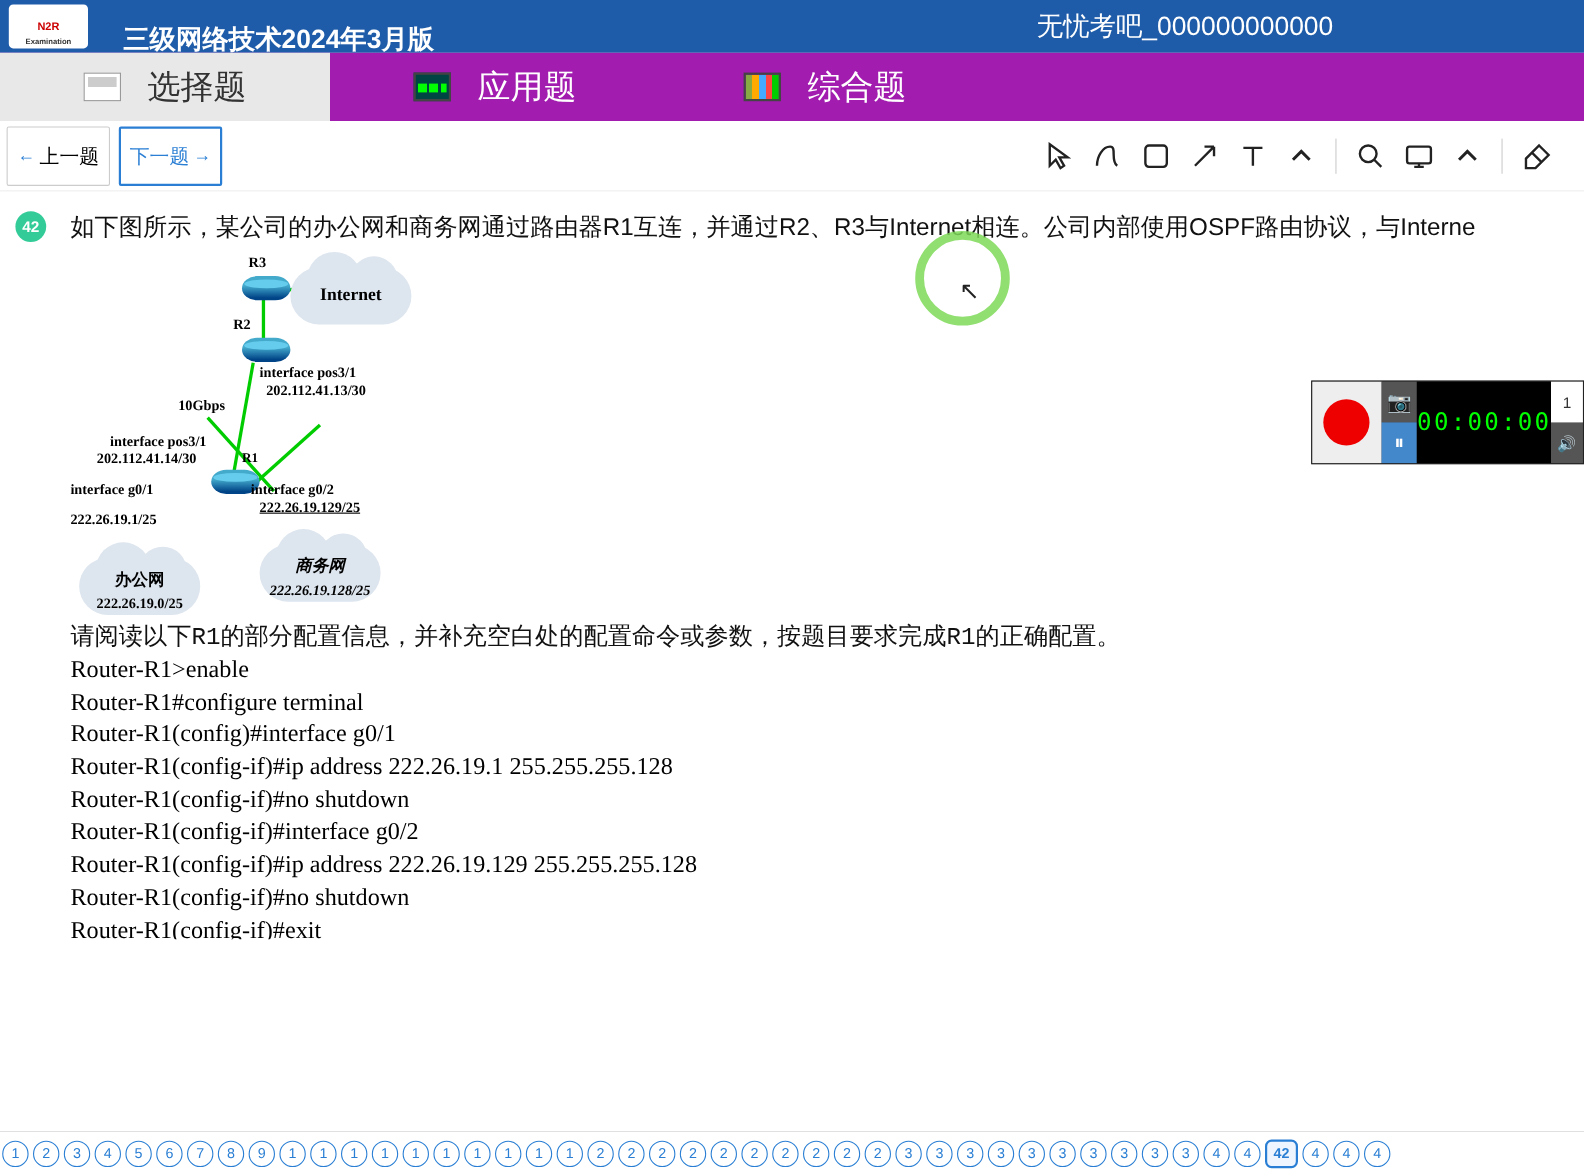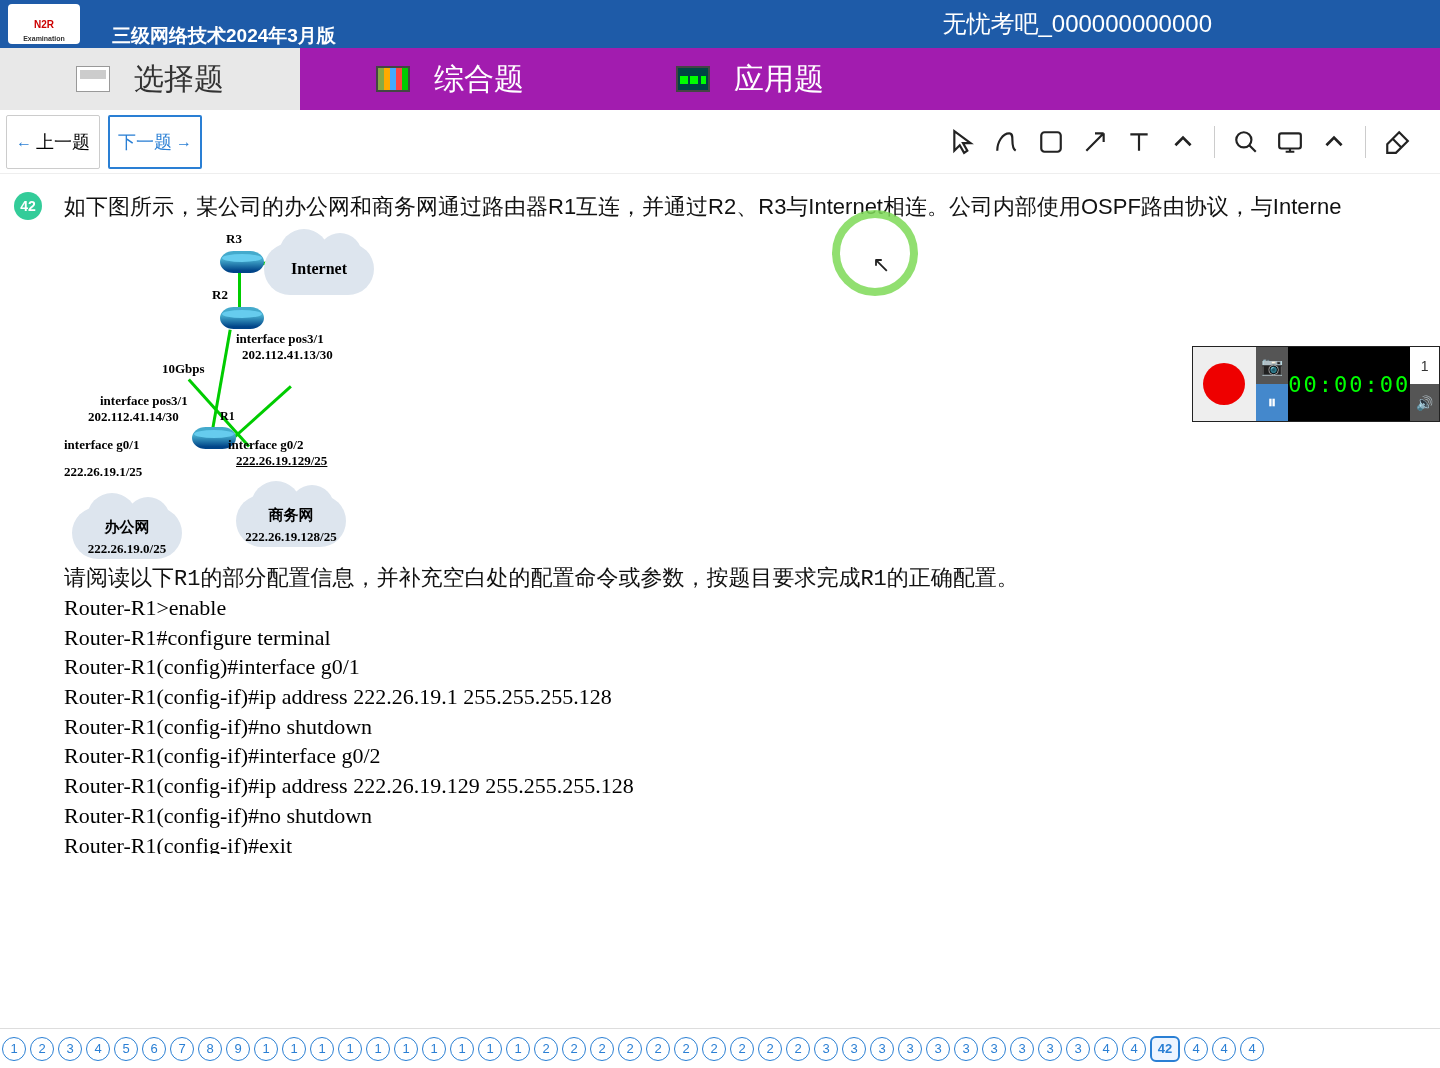--- a/index.html
+++ b/index.html
@@ -1,21 +1,21 @@
 <!DOCTYPE html>
 <html><head>
   <meta charset="utf-8">
   <style>
     * { margin: 0; padding: 0; box-sizing: border-box; }
     body { font-family: "Microsoft YaHei", Arial, sans-serif; width: 1440px; background: #fff; overflow: hidden; }
     
     .top-header { background: #1e5ba8; color: #fff; height: 48px; display: flex; align-items: center; padding: 0 8px; }
     .logo-box { width: 72px; height: 40px; background: #fff; border-radius: 4px; display: flex; align-items: center; justify-content: center; font-size: 10px; color: #c00; font-weight: bold; position: relative; }
     .logo-sub { position: absolute; bottom: 2px; font-size: 7px; color: #333; }
-    .header-title { font-size: 19px; font-weight: bold; margin-left: 32px; margin-top: 23px; }
+    .header-title { font-size: 24px; font-weight: bold; margin-left: 32px; margin-top: 23px; }
     .header-user { margin-left: auto; margin-right: 220px; font-size: 24px; }
     
     .tab-bar { background: #a21caf; height: 62px; display: flex; }
     .tab { flex: 0 0 300px; display: flex; align-items: center; justify-content: center; gap: 24px; color: #fff; font-size: 30px; font-weight: 500; cursor: pointer; }
     .tab.active { background: #e8e8e8; color: #333; }
     .tab-icon { width: 34px; height: 26px; display: inline-block; }
     .tab-icon.i1 { background: #fff; border: 1px solid #999; position: relative; }
     .tab-icon.i1::after { content:''; position:absolute; top:3px; left:3px; right:3px; bottom:3px; background: linear-gradient(#ccc 50%, #fff 50%); }
     .tab-icon.i2 { background: linear-gradient(90deg, #8a4 20%, #fa0 20% 40%, #4af 40% 60%, #f44 60% 80%, #0c0 80%); border: 2px solid #444; }
     .tab-icon.i3 { background: #044; border: 2px solid #444; position: relative; }
@@ -79,26 +79,26 @@
   <div class="header-title">三级网络技术2024年3月版</div>
   <div class="header-user">无忧考吧_000000000000</div>
 </div>
 
 <div class="tab-bar">
   <div class="tab active">
       <span class="tab-icon i1"></span>
       <span>选择题</span>
     </div>
   <div class="tab">
+      <span class="tab-icon i3"></span>
+      <span>应用题</span>
+    </div>
+  <div class="tab">
       <span class="tab-icon i2"></span>
       <span>综合题</span>
-    </div>
-  <div class="tab">
-      <span class="tab-icon i3"></span>
-      <span>应用题</span>
     </div>
 </div>
 
 <div class="nav-row">
   <button class="nav-btn">
       <span class="arrow">←</span>
       <span>上一题</span>
     </button>
   <button class="nav-btn next">
       <span>下一题</span>
@@ -161,21 +161,21 @@
     <div class="router" style="left:128px; top:200px;"></div>
     <div class="dlabel" style="left:156px; top:182px; font-size: 12px;">R1</div>
 
     <div class="cloud cloud-lg" style="left:200px; top:16px;">
         <div class="cloud-label" style="font-family:'Times New Roman';">Internet</div>
       </div>
     <div class="cloud cloud-lg" style="left:8px; top:280px;">
         <div class="cloud-label" style="top:38%; font-size: 15px;">办公网</div>
         <div class="cloud-sublabel">222.26.19.0/25</div>
       </div>
-    <div class="cloud cloud-lg" style="left:172px; top:268px;">
+    <div class="cloud cloud-lg" style="left:172px; top:268px;font-style:italic;">
         <div class="cloud-label" style="top:38%; font-size: 15px;">商务网</div>
         <div class="cloud-sublabel">222.26.19.128/25</div>
       </div>
 
     <div class="dlabel" style="left:172px; top:104px;">interface pos3/1</div>
     <div class="dlabel" style="left:178px; top:120px;">202.112.41.13/30</div>
     <div class="dlabel" style="left:98px; top:134px;">10Gbps</div>
     <div class="dlabel" style="left:36px; top:166px;">interface pos3/1</div>
     <div class="dlabel" style="left:24px; top:182px;">202.112.41.14/30</div>
     <div class="dlabel" style="left:0px; top:210px;">interface g0/1</div>

